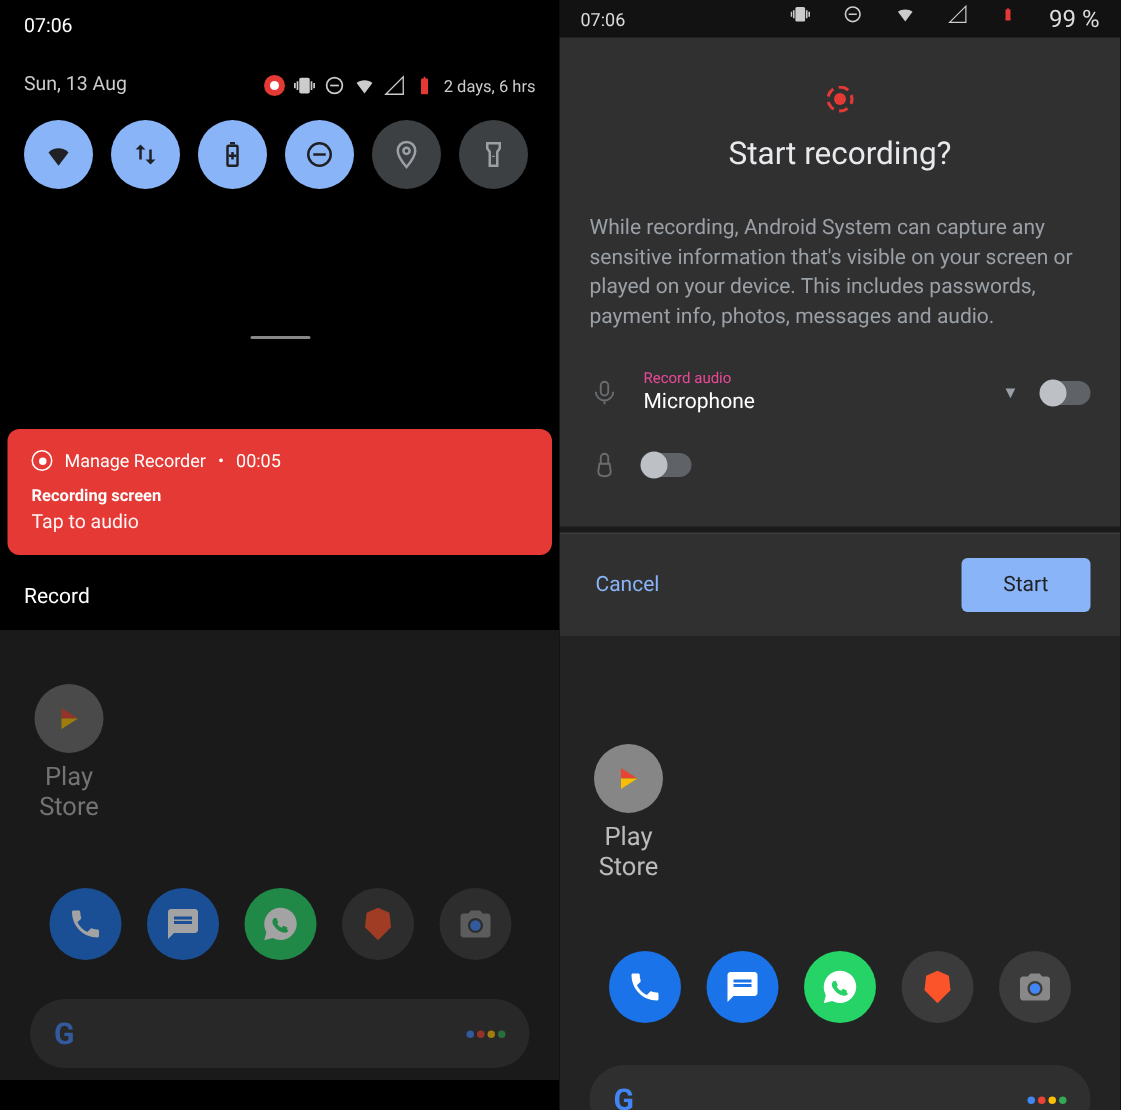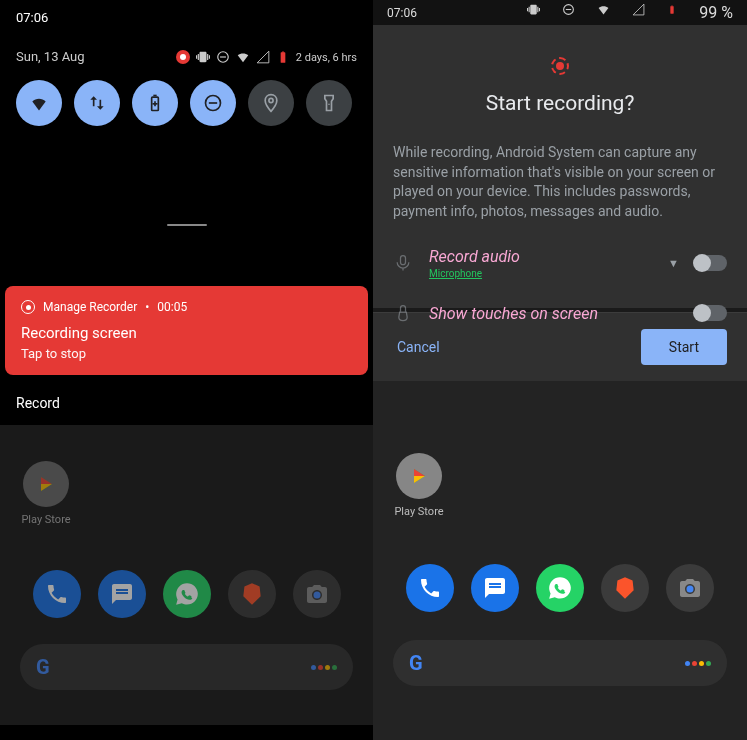--- a/index.html
+++ b/index.html
@@ -24,52 +24,52 @@
     .qs-on { background: #8ab4f8; }
     .qs-off { background: #3c4043; }
     .qs-ico { width: 20px; height: 20px; }
     
     .handle { width: 40px; height: 2px; background: #888; margin: 90px auto 0; border-radius: 2px; }
     
     .notif-card { background: #e53935; margin: 6px 5px; border-radius: 8px; padding: 14px 16px; color: #fff; }
     .notif-header { display: flex; align-items: center; gap: 8px; font-size: 12px; }
     .notif-icon { width: 14px; height: 14px; border: 1.5px solid #fff; border-radius: 50%; display: flex; align-items: center; justify-content: center; }
     .notif-icon::after { content: ''; width: 5px; height: 5px; background: #fff; border-radius: 50%; }
-    .notif-title { font-size: 15px; margin-top: 10px; font-weight: 400; }
+    .notif-title { font-size: 11px; margin-top: 10px; font-weight: 700; }
     .notif-sub { font-size: 13px; margin-top: 4px; opacity: 0.95; }
     
     .manage { color: #fff; padding: 14px 16px; font-size: 14px; }
     
     .home-area { padding: 12px 16px; background: rgba(30,30,30,0.85); position: relative; height: 300px; }
     .play-store { text-align: center; width: 60px; margin-top: 24px; }
     .play-ico { width: 46px; height: 46px; border-radius: 50%; background: rgba(255,255,255,0.35); display: flex; align-items: center; justify-content: center; margin: 0 auto; opacity: 0.6; }
-    .play-label { color: #999; font-size: 11px; margin-top: 6px; opacity: 0.7; }
+    .play-label { color: #999; font-size: 17px; margin-top: 6px; opacity: 0.7; }
     
     .dock { display: flex; justify-content: space-around; padding: 0 8px; margin-top: 44px; opacity: 0.6; }
     .dock-ico { width: 48px; height: 48px; border-radius: 50%; display: flex; align-items: center; justify-content: center; }
     
     .search-bar { margin: 26px 4px 0; height: 46px; border-radius: 24px; background: rgba(60,60,60,0.7); display: flex; align-items: center; padding: 0 16px; justify-content: space-between; opacity: 0.6; }
     
     
     .r-status { display: flex; justify-content: space-between; align-items: center; padding: 3px 14px; background: rgba(0,0,0,0.3); color: #ddd; font-size: 12px; }
     .r-status-icons { display: flex; gap: 22px; align-items: flex-start; font-size: 16px; }
     
-    .dialog-overlay { background: rgba(50,50,50,0.92); height: 283px; }
+    .dialog-overlay { background: rgba(50,50,50,0.92); height: 326px; }
     .dialog { padding: 20px 20px 0; }
     .d-icon-wrap { display: flex; justify-content: center; margin-top: 12px; }
     .d-rec { width: 18px; height: 18px; border: 2px dashed #e53935; border-radius: 50%; display: flex; align-items: center; justify-content: center; }
     .d-rec::after { content: ''; width: 8px; height: 8px; background: #e53935; border-radius: 50%; }
     .d-title { color: #e8eaed; font-size: 21px; text-align: center; margin-top: 16px; font-weight: 400; }
     .d-body { color: #9aa0a6; font-size: 14px; margin-top: 28px; line-height: 1.4; }
     
     .d-opt { display: flex; align-items: center; padding: 10px 0; gap: 16px; margin-top: 16px; }
     .d-opt-ico { width: 20px; height: 20px; opacity: 0.55; }
     .d-opt-txt { flex: 1; }
-    .d-opt-title { color: #f9a8d4; font-size: 16px; font-style: italic; }
-    .d-opt-sub { color: #22c55e; font-size: 10px; margin-top: 2px; text-decoration: underline; }
+    .d-opt-title { color: #ec4899; font-size: 10px; }
+    .d-opt-sub { color: #ffffff; font-size: 14px; margin-top: 2px; }
     .chevron { color: #9aa0a6; font-size: 11px; }
     .toggle { width: 32px; height: 16px; border-radius: 10px; background: #5f6368; position: relative; }
     .toggle::after { content: ''; position: absolute; width: 18px; height: 18px; background: #bdc1c6; border-radius: 50%; left: -2px; top: -1px; }
     
     .d-actions { display: flex; justify-content: space-between; padding: 16px 20px; border-top: 1px solid rgba(255,255,255,0.06); margin-top: 4px; }
     .d-cancel { color: #8ab4f8; font-size: 14px; padding: 10px 4px; background: none; border: none; }
     .d-start { background: #8ab4f8; color: #202124; font-size: 14px; padding: 10px 28px; border: none; border-radius: 4px; }
     
     .r-home { padding: 20px 16px; background: rgba(40,40,40,0.7); height: 400px; position: relative; }
     .r-home .play-store { opacity: 1; margin-top: 52px; }
@@ -159,21 +159,21 @@
   </div>
 
   <div class="notif-card">
     <div class="notif-header">
       <span class="notif-icon"></span>
       <span>Manage Recorder</span>
       <span>•</span>
       <span>00:05</span>
     </div>
     <div class="notif-title">Recording screen</div>
-    <div class="notif-sub">Tap to stop</div>
+    <div class="notif-sub">Tap to audio</div>
   </div>
 
   <div class="manage">Record</div>
 
   <div class="home-area">
     <div class="play-store">
       <div class="play-ico">
           <div class="triangle"></div>
         </div>
       <div class="play-label">Play Store</div>
@@ -261,23 +261,20 @@
         </div>
         <span class="chevron">▼</span>
         <div class="toggle"></div>
       </div>
 
       <div class="d-opt" style="margin-top:4px">
         <svg class="d-opt-ico" viewBox="0 0 24 24" fill="none" stroke="#9aa0a6" stroke-width="1.5">
             <path d="M9 11V6a3 3 0 0 1 6 0v5"></path>
             <path d="M8 11h8l1 6c0 2-1 4-5 4s-5-2-5-4l1-6z"></path>
           </svg>
-        <div class="d-opt-txt">
-          <div class="d-opt-title">Show touches on screen</div>
-        </div>
         <div class="toggle"></div>
       </div>
     </div>
   </div>
   <div class="d-actions" style="background:rgba(50,50,50,0.92)">
     <button class="d-cancel">Cancel</button>
     <button class="d-start">Start</button>
   </div>
 
   <div class="r-home">

